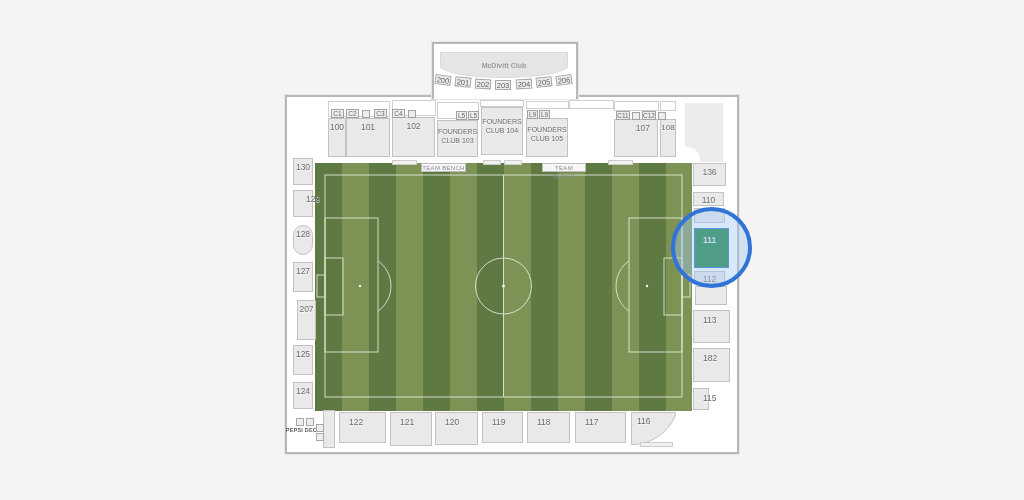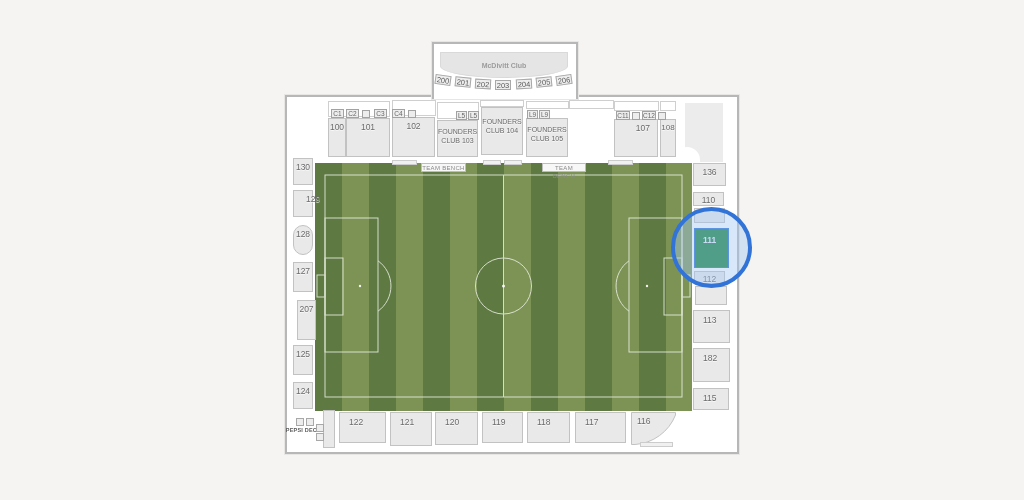--- a/index.html
+++ b/index.html
@@ -133,21 +133,21 @@
   <div class="abs bar" style="left:608px;top:160px;width:25px;height:5px;"></div>
 
   <div class="abs sec ctr" style="left:693px;top:163px;width:33px;height:23px;"><span>136</span></div>
   <div class="abs sec ctr" style="left:693px;top:192px;width:31px;height:14px;padding-top:2px;"><span>110</span></div>
   <div class="abs sec" style="left:694px;top:208px;width:31px;height:15px;"></div>
   <div class="abs sel" style="left:694px;top:228px;width:35px;height:40px;background:#15803d;"><span>111</span></div>
   <div class="abs sec ctr" style="left:694px;top:271px;width:31px;height:13px;padding-top:2px;"><span>112</span></div>
   <div class="abs sec" style="left:695px;top:286px;width:32px;height:19px;"></div>
   <div class="abs sec lft" style="left:693px;top:310px;width:37px;height:33px;"><span>113</span></div>
   <div class="abs sec lft" style="left:693px;top:348px;width:37px;height:34px;"><span>182</span></div>
-  <div class="abs sec lft" style="left:693px;top:388px;width:36px;height:22px;"><span>115</span></div>
+  <div class="abs sec lft" style="left:693px;top:388px;width:16px;height:22px;"><span>115</span></div>
 
   <div class="abs sec" style="left:323px;top:410px;width:12px;height:38px;"></div>
   <div class="abs sec lft" style="left:339px;top:412px;width:47px;height:31px;"><span>122</span></div>
   <div class="abs sec lft" style="left:390px;top:412px;width:42px;height:34px;"><span>121</span></div>
   <div class="abs sec lft" style="left:435px;top:412px;width:43px;height:33px;"><span>120</span></div>
   <div class="abs sec lft" style="left:482px;top:412px;width:41px;height:31px;"><span>119</span></div>
   <div class="abs sec lft" style="left:527px;top:412px;width:43px;height:31px;"><span>118</span></div>
   <div class="abs sec lft" style="left:575px;top:412px;width:51px;height:31px;"><span>117</span></div>
   <div class="abs" style="left:631px;top:412px;width:46px;height:44px;z-index:3;">
     <svg width="46" height="33" viewBox="0 0 46 33">

